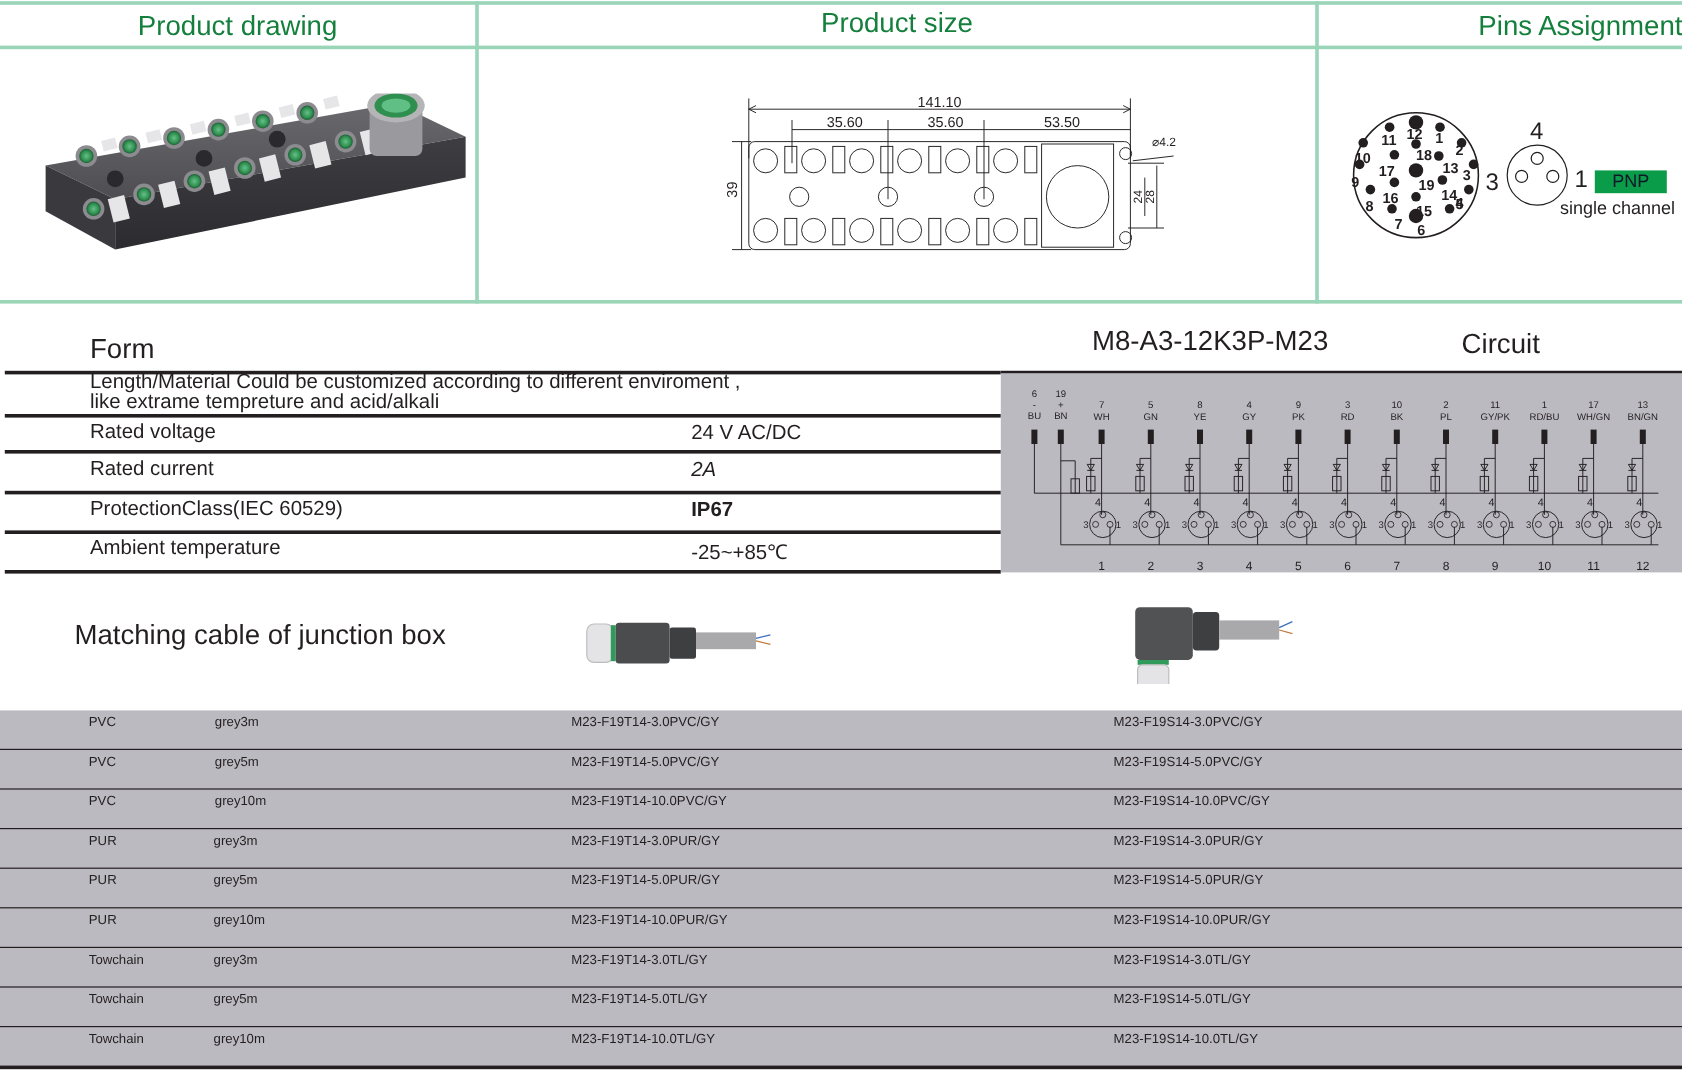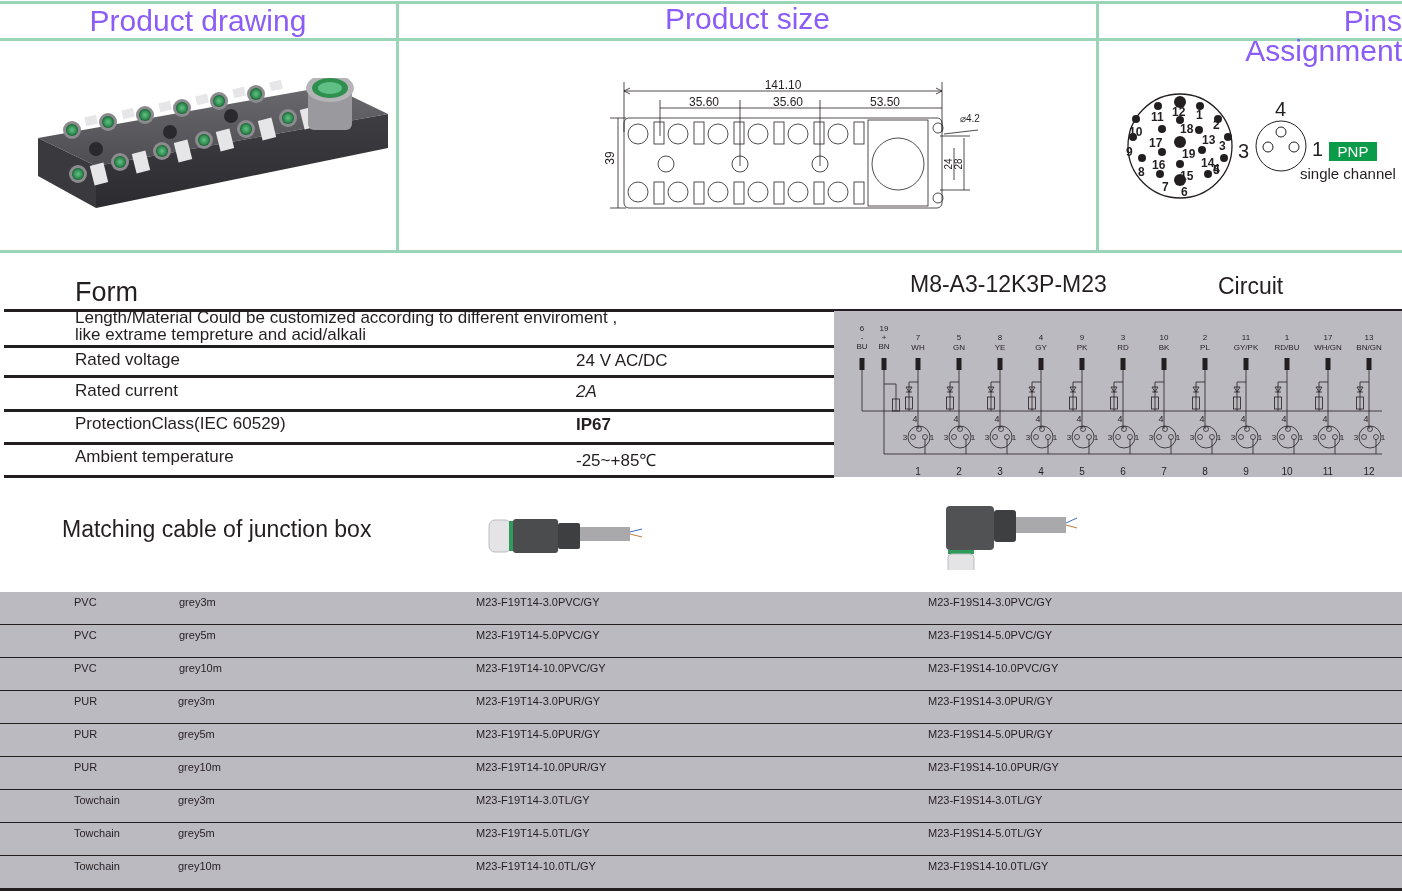--- a/index.html
+++ b/index.html
@@ -2,24 +2,24 @@
 <html><head>
 <meta charset="utf-8">
 <style>
   * { box-sizing: border-box; margin: 0; padding: 0; }
   html, body { width: 1402px; height: 896px; background: #ffffff; overflow: hidden; }
   body { font-family: "Liberation Sans", sans-serif; color: #231f20; position: relative; }
   .abs { position: absolute; }
 
   
   .gline { position: absolute; background: #9ad5b8; }
-  .hdr { position: absolute; font-size: 30px; text-align: center; top: 6px; height: 30px; line-height: 30px; color: #8b5cf6; }
+  .hdr { position: absolute; font-size: 23px; text-align: center; top: 6px; height: 30px; line-height: 30px; color: #15803d; }
 
   
-  .form-title { font-size: 27px; }
+  .form-title { font-size: 23px; }
   .frow-line { position: absolute; left: 4px; width: 830px; height: 3px; background: #231f20; }
   .ftxt { position: absolute; font-size: 17px; white-space: nowrap; }
 
   
   .circuit-title { font-size: 23px; }
   .circuit-box { position: absolute; left: 834px; top: 309px; width: 568px; height: 168px; background: #bcbac1; border-top: 2px solid #231f20; }
 
   
   .cable-title { font-size: 23px; }
   .ctable { position: absolute; left: 0; top: 592px; width: 1402px; }
@@ -223,21 +223,21 @@
 </svg>
 <svg class="abs" style="left:1238px;top:98px;" width="90" height="80" viewBox="0 0 90 80">
   <circle cx="43" cy="48" r="25" fill="none" stroke="#231f20" stroke-width="1"></circle>
   <circle cx="43" cy="34" r="5" fill="none" stroke="#231f20"></circle>
   <circle cx="30" cy="49" r="5" fill="none" stroke="#231f20"></circle>
   <circle cx="56" cy="49" r="5" fill="none" stroke="#231f20"></circle>
   <text x="37" y="18" font-size="20" fill="#231f20" font-family="Liberation Sans, sans-serif">4</text>
   <text x="0" y="60" font-size="20" fill="#231f20" font-family="Liberation Sans, sans-serif">3</text>
   <text x="74" y="58" font-size="20" fill="#231f20" font-family="Liberation Sans, sans-serif">1</text>
 </svg>
-<div class="abs" style="left:1329px;top:142px;width:48px;height:19px;background:#0a9c48;color:#ffffff;font-size:15px;line-height:19px;text-align:center;">PNP</div>
+<div class="abs" style="left:1329px;top:142px;width:60px;height:19px;background:#0a9c48;color:#0f172a;font-size:15px;line-height:19px;text-align:center;">PNP</div>
 <div class="abs" style="left:1300px;top:165px;font-size:15px;white-space:nowrap;">single channel</div>
 
 <div class="abs form-title" style="left:75px;top:277px;">Form</div>
 <div class="frow-line" style="top:309px;"></div>
 <div class="ftxt" style="left:75px;top:309px;font-size:17px;line-height:17px;">Length/Material Could be customized according to different enviroment ,</div>
 <div class="ftxt" style="left:75px;top:326px;font-size:17px;line-height:17px;">like extrame tempreture and acid/alkali</div>
 <div class="frow-line" style="top:345px;"></div>
 <div class="ftxt" style="left:75px;top:350px;">Rated voltage</div>
 <div class="ftxt" style="left:576px;top:351px;">24 V AC/DC</div>
 <div class="frow-line" style="top:375px;"></div>

